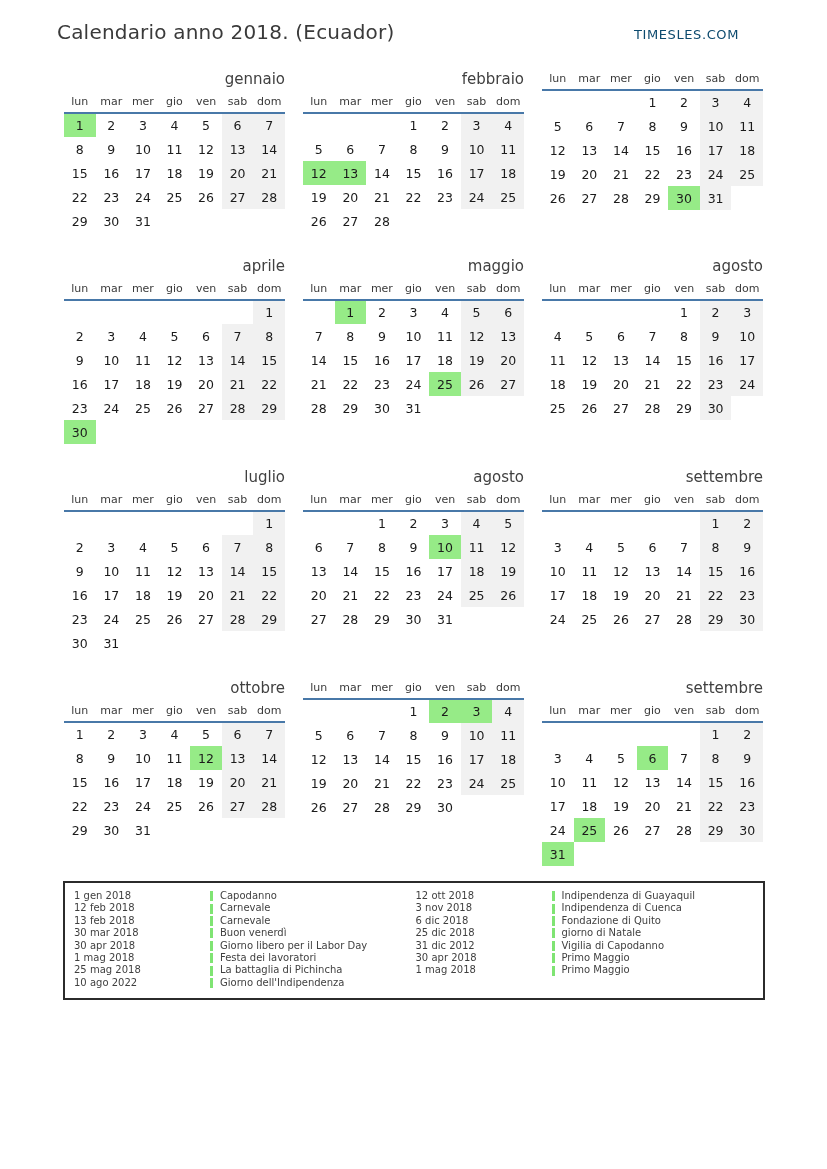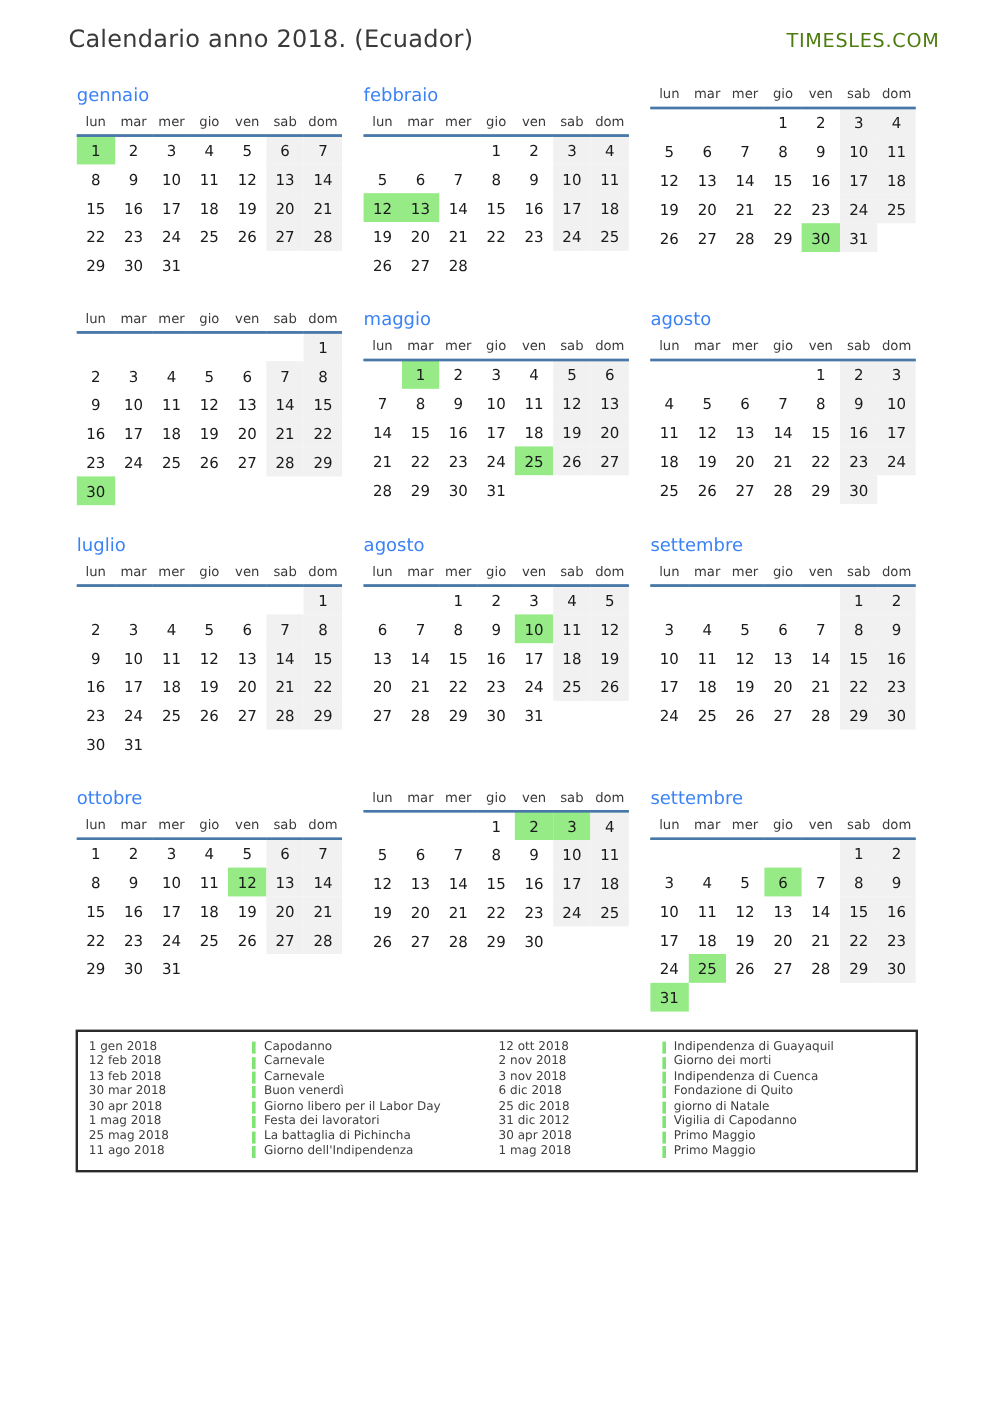--- a/index.html
+++ b/index.html
@@ -1,29 +1,29 @@
 <!DOCTYPE html>
 <html><head>
 <meta charset="utf-8">
 <style>
   * { margin:0; padding:0; box-sizing:border-box; }
   html,body { background:#ffffff; }
   body { font-family:"DejaVu Sans","Liberation Sans",sans-serif; }
   .page { width:827px; height:1169px; background:#fff; position:relative; overflow:hidden; }
 
   .page-header { display:flex; justify-content:space-between; align-items:baseline;
-                 padding:20px 44px 0 57px; }
+                 padding:20px 88px 0 57px; }
   .page-title { font-size:20px; color:#3a3a3a; letter-spacing:0.2px; }
-  .site-link { font-size:16px; color:#4d7c0f; text-decoration:none; letter-spacing:0.6px; }
+  .site-link { font-size:13px; color:#0c4a6e; text-decoration:none; letter-spacing:0.6px; }
 
   .cal-grid { margin:26px 62px 0 64px; display:grid;
               grid-template-columns:repeat(3,1fr); column-gap:16px; row-gap:24px;
               align-items:start; }
   .month { width:221px; }
-  .month-title { text-align:left; color:#3b82f6; font-size:15px; margin-bottom:5px; }
+  .month-title { text-align:right; color:#404040; font-size:15px; margin-bottom:5px; }
   .month table { border-collapse:collapse; width:100%; table-layout:fixed; }
   .month thead th { font-size:11px; font-weight:normal; color:#3a3a3a;
                     padding:2px 0 4px 0; border-bottom:2px solid #4878a8; }
   .month td { text-align:center; font-size:12.5px; color:#1b1b1b; height:24px; }
   .month td.weekend { background:#f1f1f1; }
   .month td.holiday { background:#96eb87; }
 
   .legend { margin:15px 62px 0 63px; width:702px; border:2px solid #2b2b2b;
             display:flex; padding:7px 6px 9px 9px; background:#fff; }
   .legend-col { width:50%; display:flex; flex-direction:column; }
@@ -225,20 +225,21 @@
               <td>28</td>
               <td>29</td>
               <td class="holiday">30</td>
               <td class="weekend">31</td>
               <td></td>
             </tr>
           </tbody>
         </table>
       </div>
       <div class="month">
+        <div class="month-title">aprile</div>
         <table>
           <thead>
             <tr>
               <th>lun</th>
               <th>mar</th>
               <th>mer</th>
               <th>gio</th>
               <th>ven</th>
               <th>sab</th>
               <th>dom</th>
@@ -856,35 +857,30 @@
           <span class="l-date">1 mag 2018</span>
           <span class="l-bar"></span>
           <span class="l-name">Festa dei lavoratori</span>
         </div>
         <div class="legend-row">
           <span class="l-date">25 mag 2018</span>
           <span class="l-bar"></span>
           <span class="l-name">La battaglia di Pichincha</span>
         </div>
         <div class="legend-row">
-          <span class="l-date">11 ago 2018</span>
+          <span class="l-date">10 ago 2022</span>
           <span class="l-bar"></span>
           <span class="l-name">Giorno dell'Indipendenza</span>
         </div>
       </div>
       <div class="legend-col">
         <div class="legend-row">
           <span class="l-date">12 ott 2018</span>
           <span class="l-bar"></span>
           <span class="l-name">Indipendenza di Guayaquil</span>
-        </div>
-        <div class="legend-row">
-          <span class="l-date">2 nov 2018</span>
-          <span class="l-bar"></span>
-          <span class="l-name">Giorno dei morti</span>
         </div>
         <div class="legend-row">
           <span class="l-date">3 nov 2018</span>
           <span class="l-bar"></span>
           <span class="l-name">Indipendenza di Cuenca</span>
         </div>
         <div class="legend-row">
           <span class="l-date">6 dic 2018</span>
           <span class="l-bar"></span>
           <span class="l-name">Fondazione di Quito</span>

